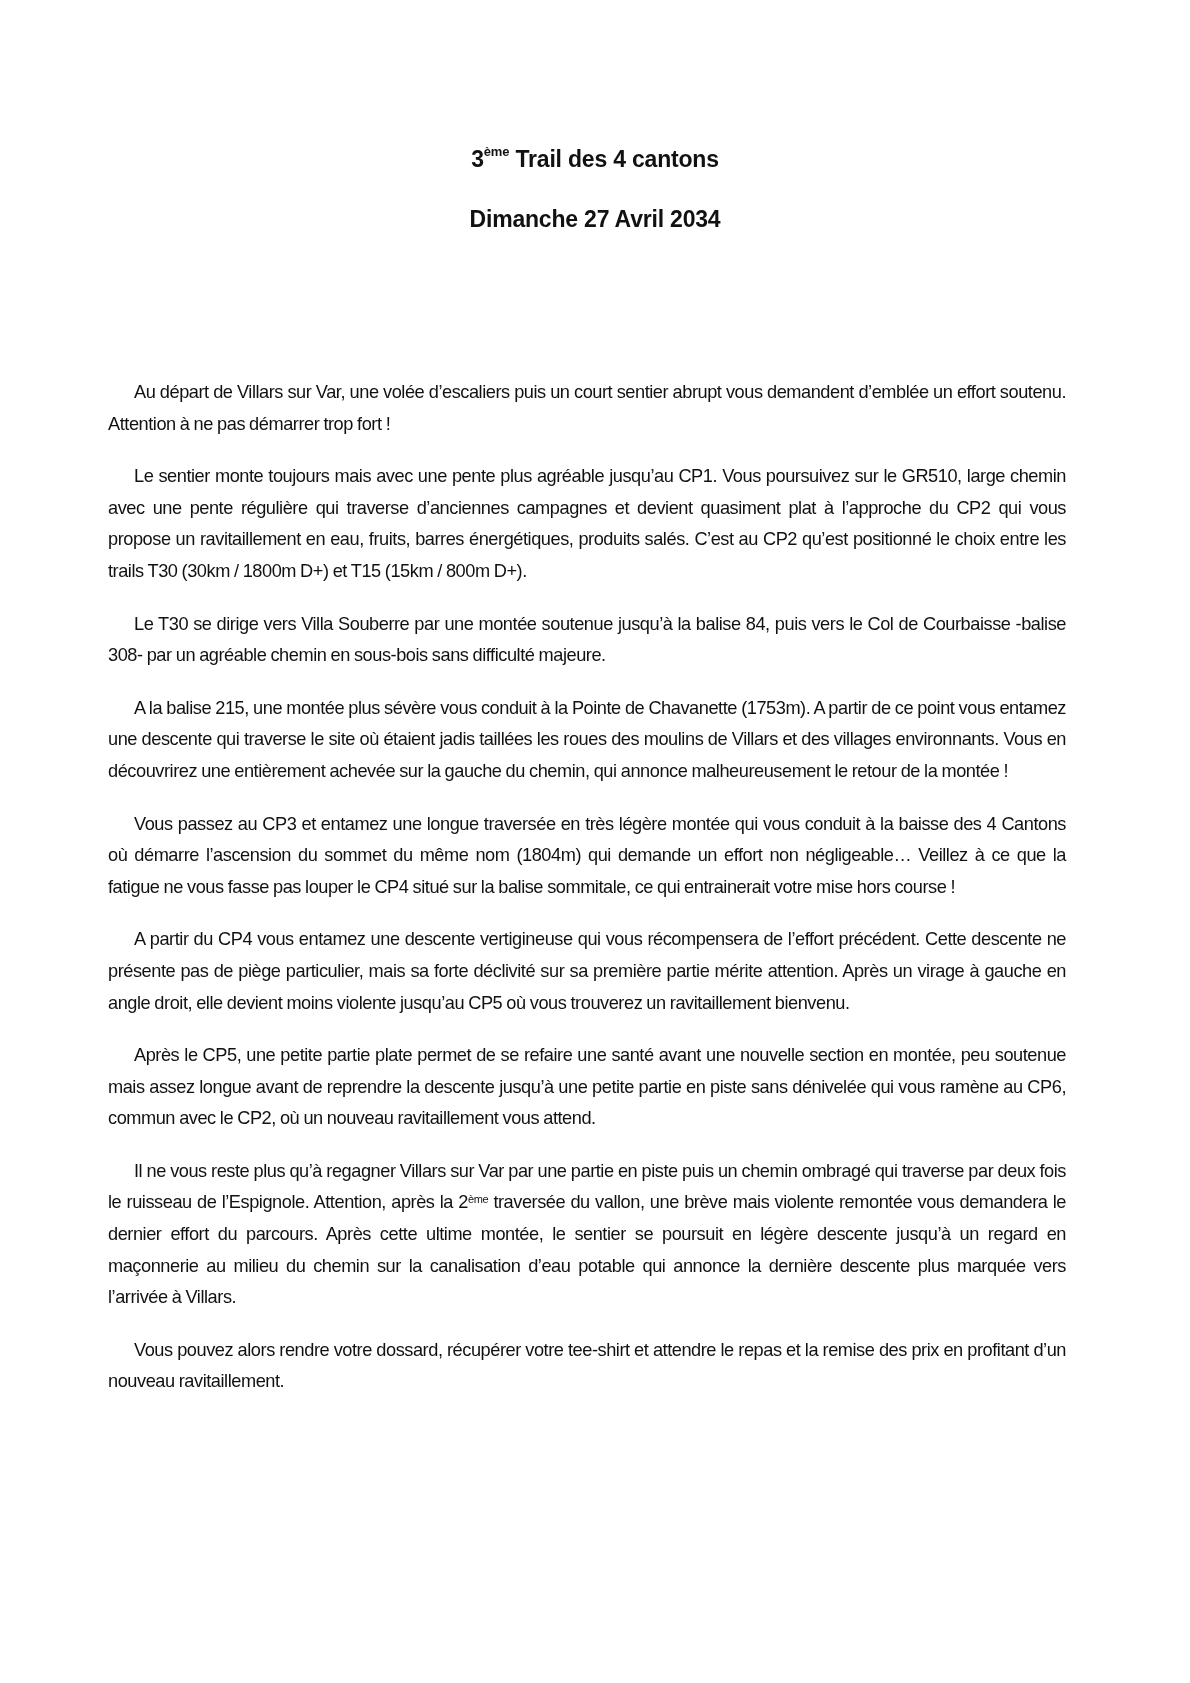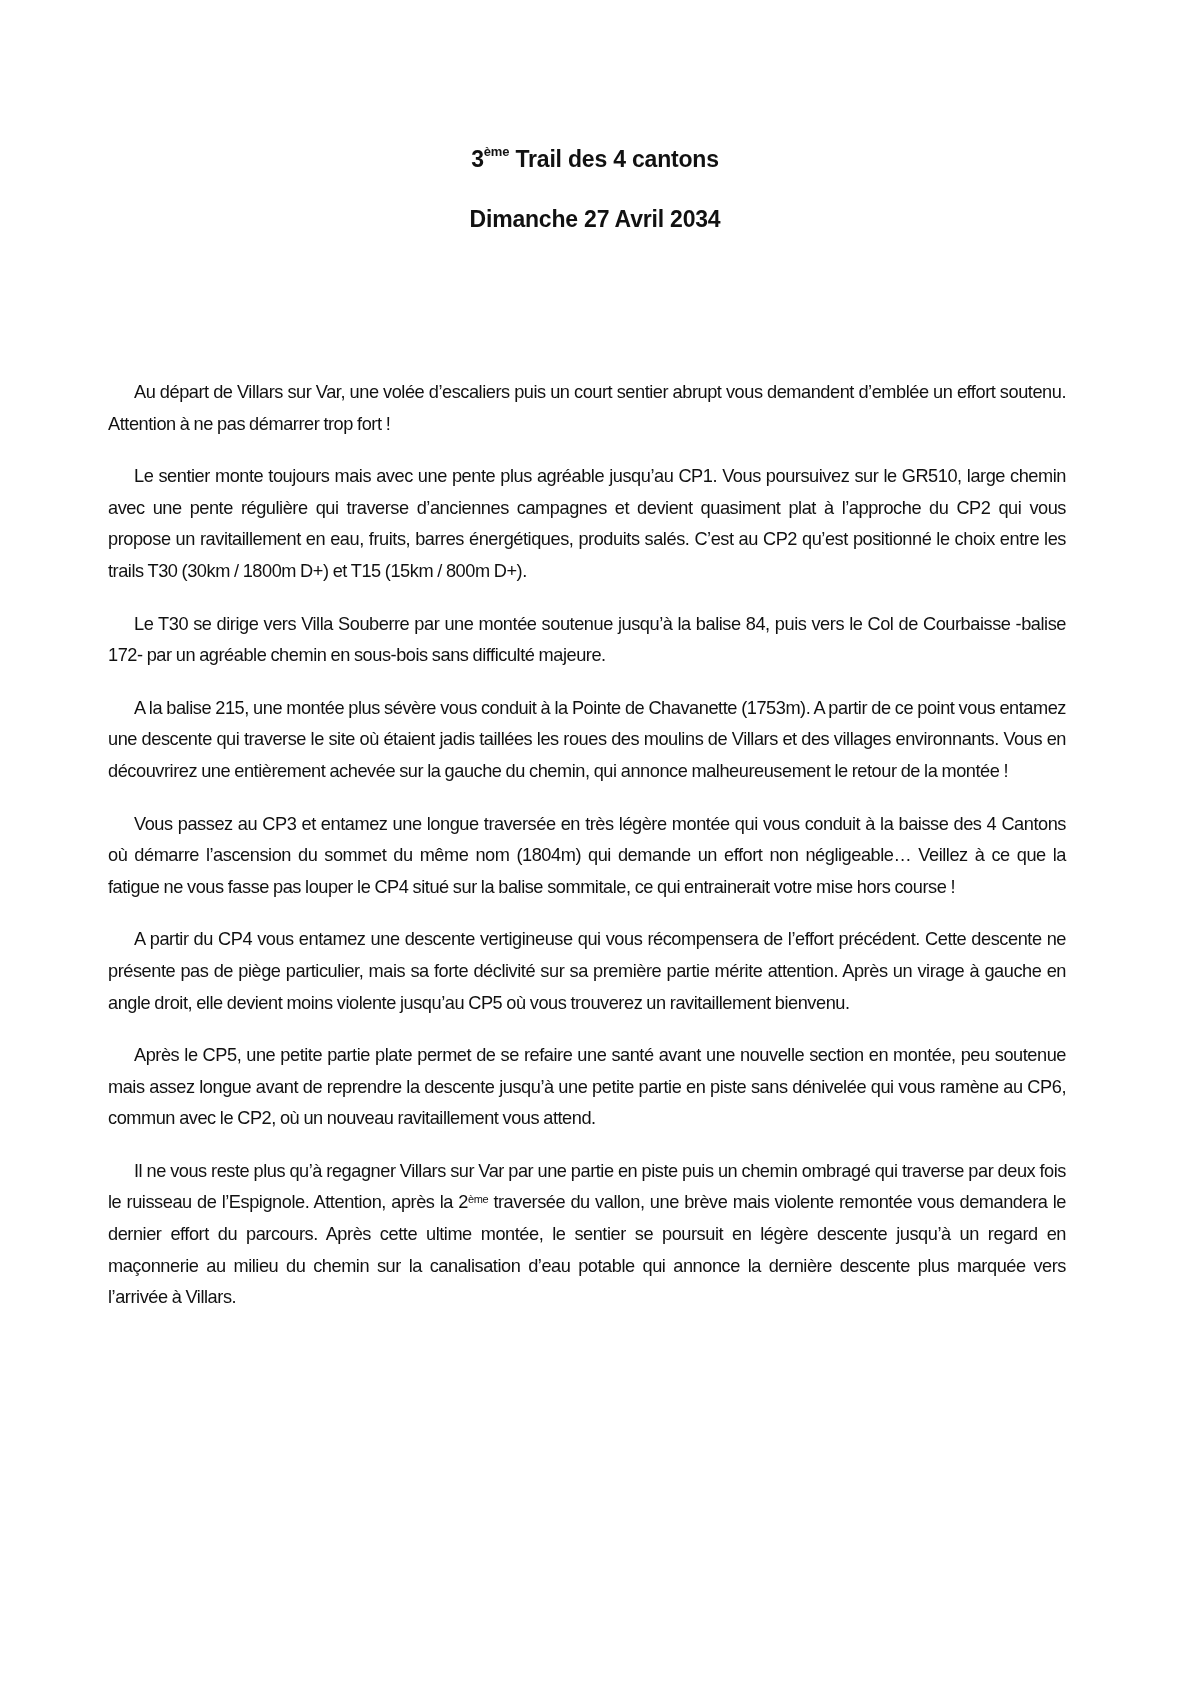--- a/index.html
+++ b/index.html
@@ -71,21 +71,22 @@
   <div class="heading-block h1">
     <span>3</span><sup>ème</sup><span> Trail des 4 cantons</span>
   </div>
 
   <div class="heading-block h2">Dimanche 27 Avril 2034</div>
 
 
   <div class="body-text">
     <p class="para">Au départ de Villars sur Var, une volée d’escaliers puis un court sentier abrupt vous demandent d’emblée un effort soutenu. Attention à ne pas démarrer trop fort !</p>
     <p class="para">Le sentier monte toujours mais avec une pente plus agréable jusqu’au CP1. Vous poursuivez sur le GR510, large chemin avec une pente régulière qui traverse d’anciennes campagnes et devient quasiment plat à l’approche du CP2 qui vous propose un ravitaillement en eau, fruits, barres énergétiques, produits salés. C’est au CP2 qu’est positionné le choix entre les trails T30 (30km / 1800m D+) et T15 (15km / 800m D+).</p>
-    <p class="para">Le T30 se dirige vers Villa Souberre par une montée soutenue jusqu’à la balise 84, puis vers le Col de Courbaisse -balise 172- par un agréable chemin en sous-bois sans difficulté majeure.</p>
+    <p class="para">Le T30 se dirige vers Villa Souberre par une montée soutenue jusqu’à la balise 84, puis vers le Col de Courbaisse -balise 308- par un agréable chemin en sous-bois sans difficulté majeure.</p>
     <p class="para">A la balise 215, une montée plus sévère vous conduit à la Pointe de Chavanette (1753m). A partir de ce point vous entamez une descente qui traverse le site où étaient jadis taillées les roues des moulins de Villars et des villages environnants. Vous en découvrirez une entièrement achevée sur la gauche du chemin, qui annonce malheureusement le retour de la montée !</p>
     <p class="para">Vous passez au CP3 et entamez une longue traversée en très légère montée qui vous conduit à la baisse des 4 Cantons où démarre l’ascension du sommet du même nom (1804m) qui demande un effort non négligeable… Veillez à ce que la fatigue ne vous fasse pas louper le CP4 situé sur la balise sommitale, ce qui entrainerait votre mise hors course !</p>
     <p class="para">A partir du CP4 vous entamez une descente vertigineuse qui vous récompensera de l’effort précédent. Cette descente ne présente pas de piège particulier, mais sa forte déclivité sur sa première partie mérite attention. Après un virage à gauche en angle droit, elle devient moins violente jusqu’au CP5 où vous trouverez un ravitaillement bienvenu.</p>
     <p class="para">Après le CP5, une petite partie plate permet de se refaire une santé avant une nouvelle section en montée, peu soutenue mais assez longue avant de reprendre la descente jusqu’à une petite partie en piste sans dénivelée qui vous ramène au CP6, commun avec le CP2, où un nouveau ravitaillement vous attend.</p>
     <p class="para"><span> Il ne vous reste plus qu’à regagner Villars sur Var par une partie en piste puis un chemin ombragé qui traverse par deux fois le ruisseau de l’Espignole. Attention, après la 2</span><sup>ème</sup><span> traversée du vallon, une brève mais violente remontée vous demandera le dernier effort du parcours. Après cette ultime montée, le sentier se poursuit en légère descente jusqu’à un regard en maçonnerie au milieu du chemin sur la canalisation d’eau potable qui annonce la dernière descente plus marquée vers l’arrivée à Villars.</span></p>
+    <p class="para">Vous pouvez alors rendre votre dossard, récupérer votre tee-shirt et attendre le repas et la remise des prix en profitant d’un nouveau ravitaillement.</p>
   </div>
 
 </div>
 
 </body></html>

